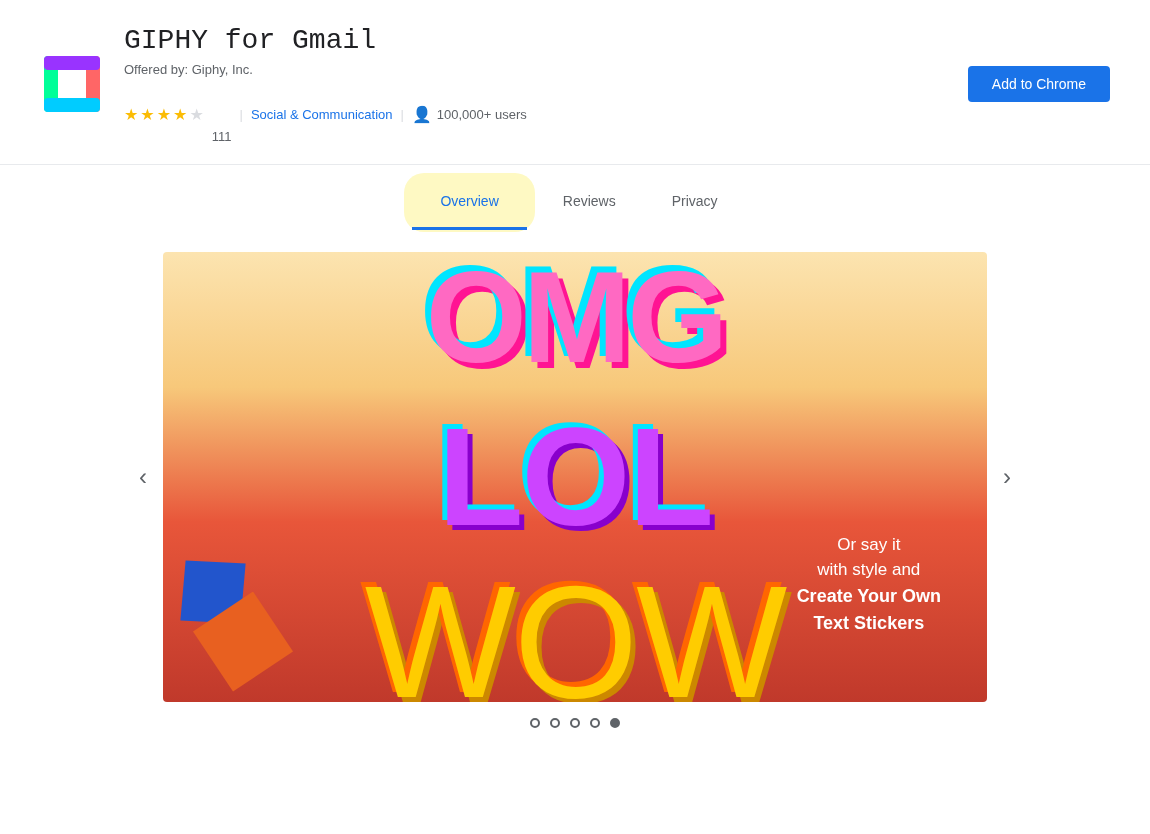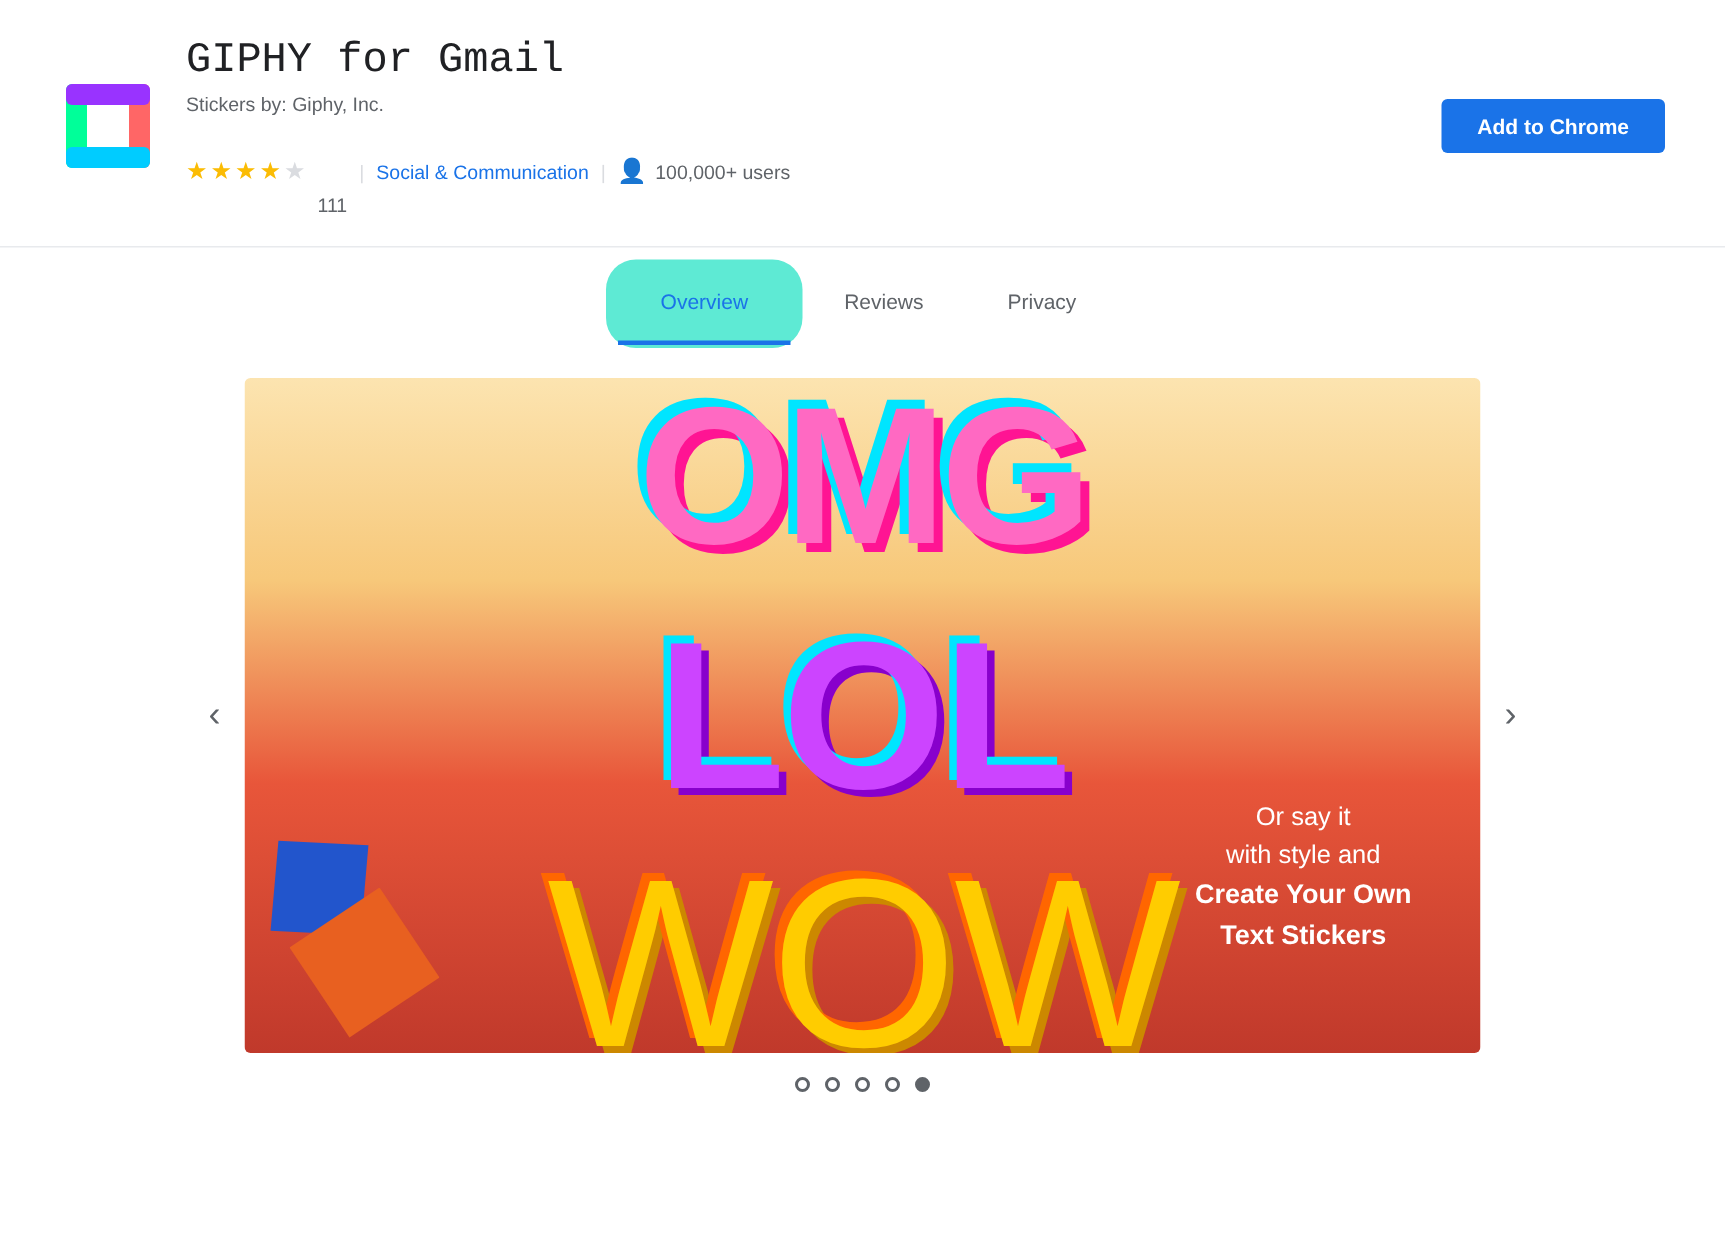--- a/index.html
+++ b/index.html
@@ -83,21 +83,21 @@
       color: #5f6368;
     }
 
     .add-btn {
       background: #1a73e8;
       color: #fff;
       border: none;
       border-radius: 4px;
       padding: 10px 24px;
       font-size: 14px;
-      font-weight: 700;
+      font-weight: 400;
       cursor: pointer;
       white-space: nowrap;
       flex-shrink: 0;
     }
 
     
     .hr {
       border: none;
       border-top: 1px solid #e8eaed;
       margin: 0;
@@ -305,21 +305,21 @@
       <rect x="46" y="4" width="14" height="56" fill="#ff6666" rx="4"></rect>
       <rect x="4" y="4" width="56" height="14" fill="#9933ff" rx="4"></rect>
       <rect x="4" y="46" width="56" height="14" fill="#00ccff" rx="4"></rect>
 
       <rect x="18" y="18" width="28" height="28" fill="#fff"></rect>
     </svg>
   </div>
 
   <div class="header-info">
     <div class="app-title">GIPHY for Gmail</div>
-    <div class="offered-by">Stickers by: Giphy, Inc.</div>
+    <div class="offered-by">Offered by: Giphy, Inc.</div>
     <div class="meta-row">
 
       <div class="stars">
         <span class="star filled">★</span>
         <span class="star filled">★</span>
         <span class="star filled">★</span>
         <span class="star filled">★</span>
         <span class="star empty">★</span>
       </div>
       <span class="rating-count">111</span>
@@ -334,21 +334,21 @@
   </div>
 
   <button class="add-btn">Add to Chrome</button>
 </div>
 
 <hr class="hr">
 
 <div class="tabs-section">
   <div class="tabs-inner">
 
-    <div style="background:#5eead4; border-radius:20px; padding:2px 8px;text-align:center;">
+    <div style="background:#fef9c3; border-radius:20px; padding:2px 8px;text-align:center;">
       <a class="tab active" href="#">Overview</a>
     </div>
     <a class="tab" href="#">Reviews</a>
     <a class="tab" href="#">Privacy</a>
   </div>
 </div>
 
 <div class="carousel-section">
 
   <button class="carousel-arrow">‹</button>

